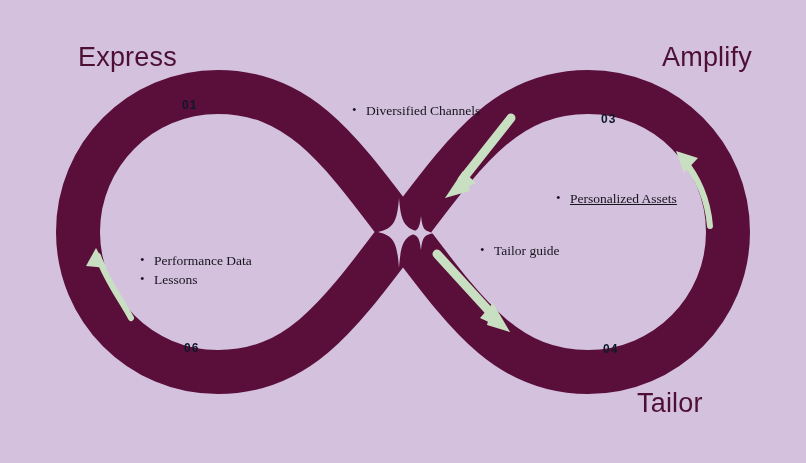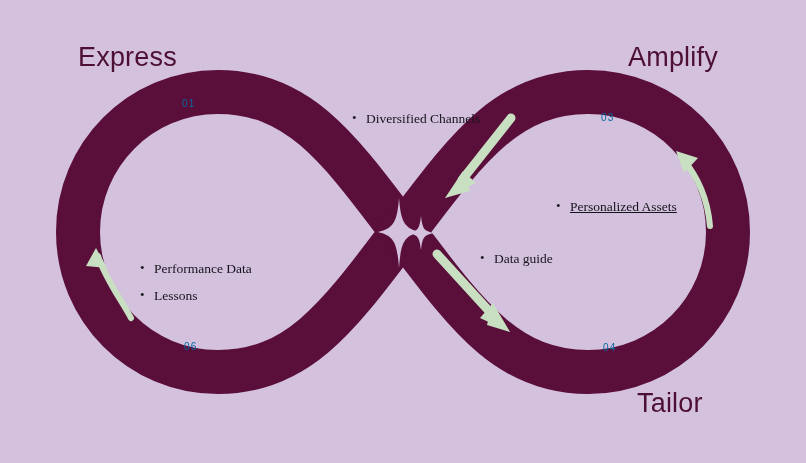--- a/index.html
+++ b/index.html
@@ -21,51 +21,50 @@
   .stage-label {
     position: absolute;
     font-family: "Liberation Sans", sans-serif;
     font-size: 27px;
     font-weight: 400;
     color: #4d0f33;
     letter-spacing: 0.2px;
     white-space: nowrap;
   }
   #label-express { left: 78px;  top: 42px; }
-  #label-amplify { left: 628px; top: 42px; }
+  #label-amplify { left: 662px; top: 42px; }
   #label-evolve  { left: 92px;  top: 388px; }
   #label-tailor  { left: 637px; top: 388px; }
 
   .loop-number {
     position: absolute;
     font-family: "Liberation Sans", sans-serif;
-    font-size: 10px;
-    font-weight: 400;
-    color: #0369a1;
+    font-size: 12px;
+    font-weight: 700;
+    color: #0f172a;
     letter-spacing: 1.2px;
     white-space: nowrap;
   }
   #num-01 { left: 182px; top: 98px; }
   #num-03 { left: 601px; top: 112px; }
   #num-04 { left: 184px; top: 341px; }
   #num-02 { left: 603px; top: 342px; }
 
   .bullet-block {
     position: absolute;
     font-family: "Liberation Serif", serif;
     font-size: 13.5px;
     color: #16141c;
     line-height: 1.38;
     white-space: nowrap;
   }
   .bullet-block .bullet-row {
     display: block;
     position: relative;
     padding-left: 14px;
-    margin-top: 8px;
   }
   .bullet-block .bullet-row::before {
     content: "\2022";
     position: absolute;
     left: 0;
     top: -1px;
     font-size: 13px;
     color: #16141c;
   }
   #bullets-channels { left: 352px; top: 102px; }
@@ -152,21 +151,21 @@
 
   <div class="bullet-block" id="bullets-channels">
     <span class="bullet-row">Diversified Channels</span>
   </div>
 
   <div class="bullet-block" id="bullets-assets">
     <span class="bullet-row">Personalized Assets</span>
   </div>
 
   <div class="bullet-block" id="bullets-profile">
-    <span class="bullet-row">Data guide</span>
+    <span class="bullet-row">Tailor guide</span>
   </div>
 
   <div class="bullet-block" id="bullets-perf">
     <span class="bullet-row">Performance Data</span>
     <span class="bullet-row">Lessons</span>
   </div>
 
 </div>
 
 </body></html>

